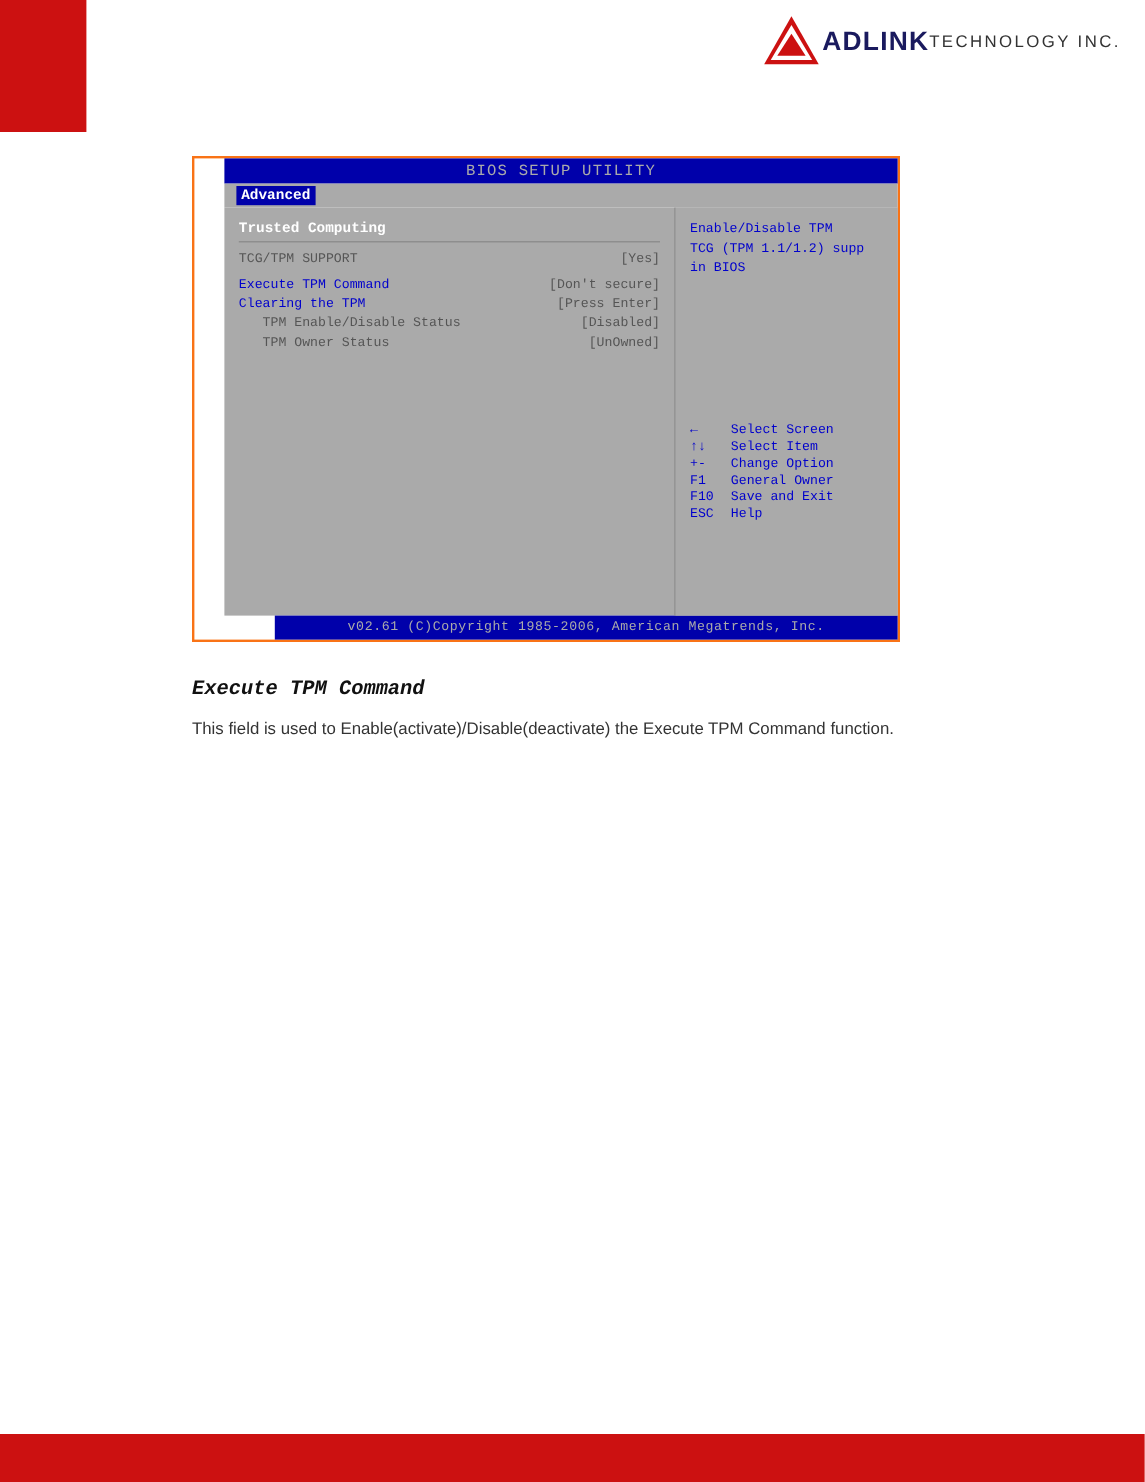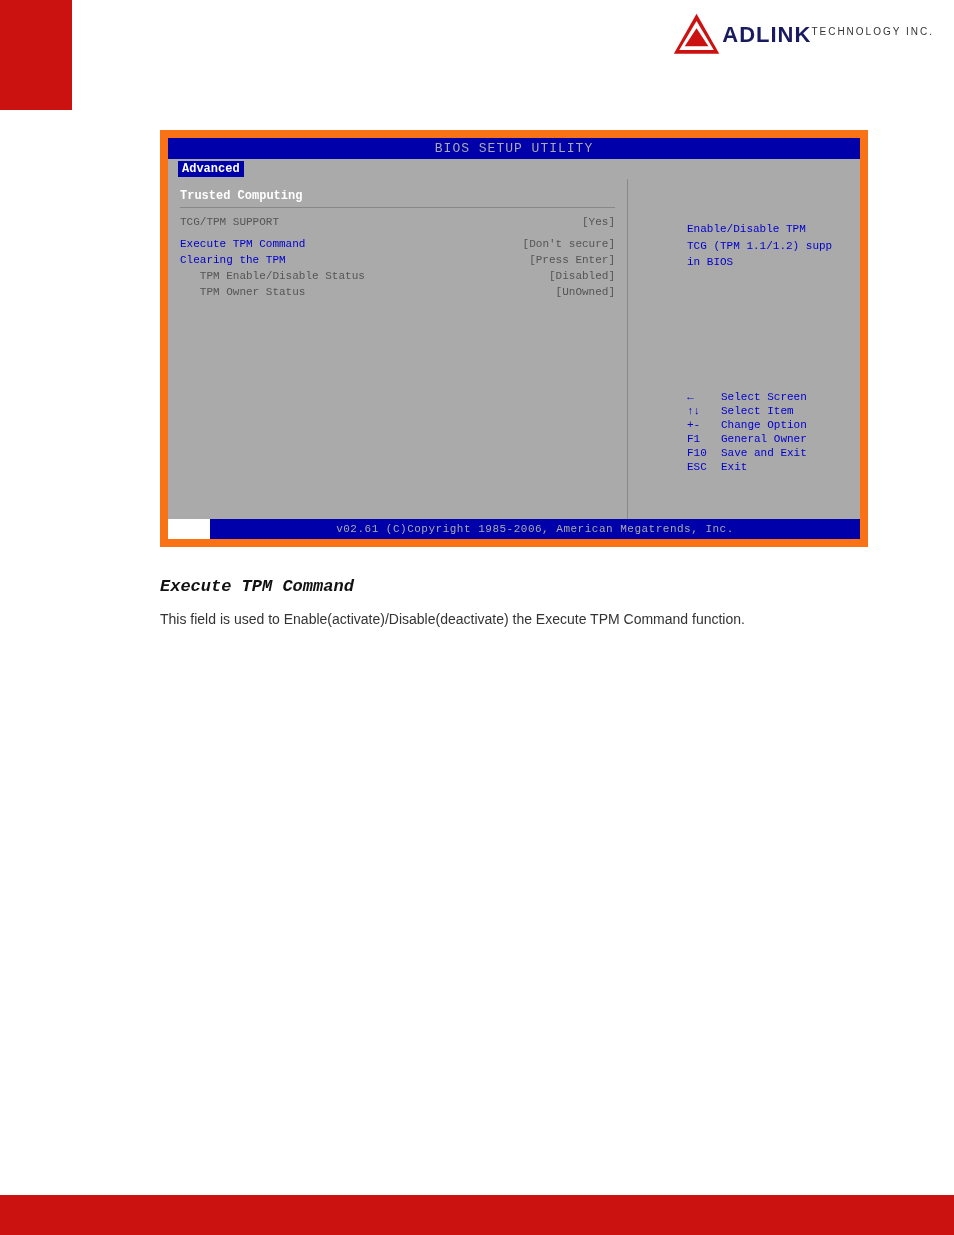--- a/index.html
+++ b/index.html
@@ -32,21 +32,21 @@
 
     .logo-text {
       font-size: 22px;
       font-weight: 900;
       color: #1a1a5e;
       letter-spacing: 1px;
       line-height: 1;
     }
 
     .logo-subtext {
-      font-size: 10px;
+      font-size: 14px;
       color: #333;
       letter-spacing: 2px;
       display: block;
       margin-top: 2px;
     }
 
     
     .main-content {
       padding: 130px 80px 40px 160px;
     }
@@ -54,25 +54,26 @@
     .intro-text {
       font-size: 14px;
       color: #333;
       line-height: 1.6;
       margin-bottom: 24px;
       max-width: 620px;
     }
 
     
     .bios-container {
-      border: 8px solid #f97316;
-      width: 708px;
+      border: 2px solid #f97316;
+      width: 590px;
       font-family: 'Courier New', Courier, monospace;
       font-size: 12px;
       margin-bottom: 30px;
+      padding-left: 25px;
     }
 
     .bios-title-bar {
       background: #0000aa;
       color: #aaaaaa;
       text-align: center;
       padding: 3px 0;
       font-size: 13px;
       letter-spacing: 1px;
     }
@@ -93,21 +94,20 @@
 
     .bios-menu-item.active {
       background: #0000aa;
       color: #ffffff;
     }
 
     .bios-body {
       display: flex;
       background: #aaaaaa;
       min-height: 340px;
-      gap: 47px;
     }
 
     .bios-left {
       flex: 1;
       padding: 10px 12px;
       border-right: 1px solid #888;
     }
 
     .bios-right {
       width: 185px;
@@ -143,21 +143,20 @@
     .bios-value {
       color: #555555;
       font-size: 11px;
     }
 
     .bios-help-text {
       color: #0000cc;
       font-size: 11px;
       line-height: 1.5;
       margin-bottom: 16px;
-      margin-top: 32px;
     }
 
     .bios-nav-row {
       color: #0000cc;
       font-size: 11px;
       margin-bottom: 2px;
       display: flex;
       gap: 6px;
     }
 
@@ -305,21 +304,21 @@
           <div class="bios-nav-row">
             <span class="bios-nav-key">F1</span>
             <span class="bios-nav-desc">General Owner</span>
           </div>
           <div class="bios-nav-row">
             <span class="bios-nav-key">F10</span>
             <span class="bios-nav-desc">Save and Exit</span>
           </div>
           <div class="bios-nav-row">
             <span class="bios-nav-key">ESC</span>
-            <span class="bios-nav-desc">Exit</span>
+            <span class="bios-nav-desc">Help</span>
           </div>
         </div>
       </div>
     </div>
 
     <div class="bios-footer">
       <span>v02.61  (C)Copyright 1985-2006, American Megatrends, Inc.</span>
     </div>
   </div>
 

